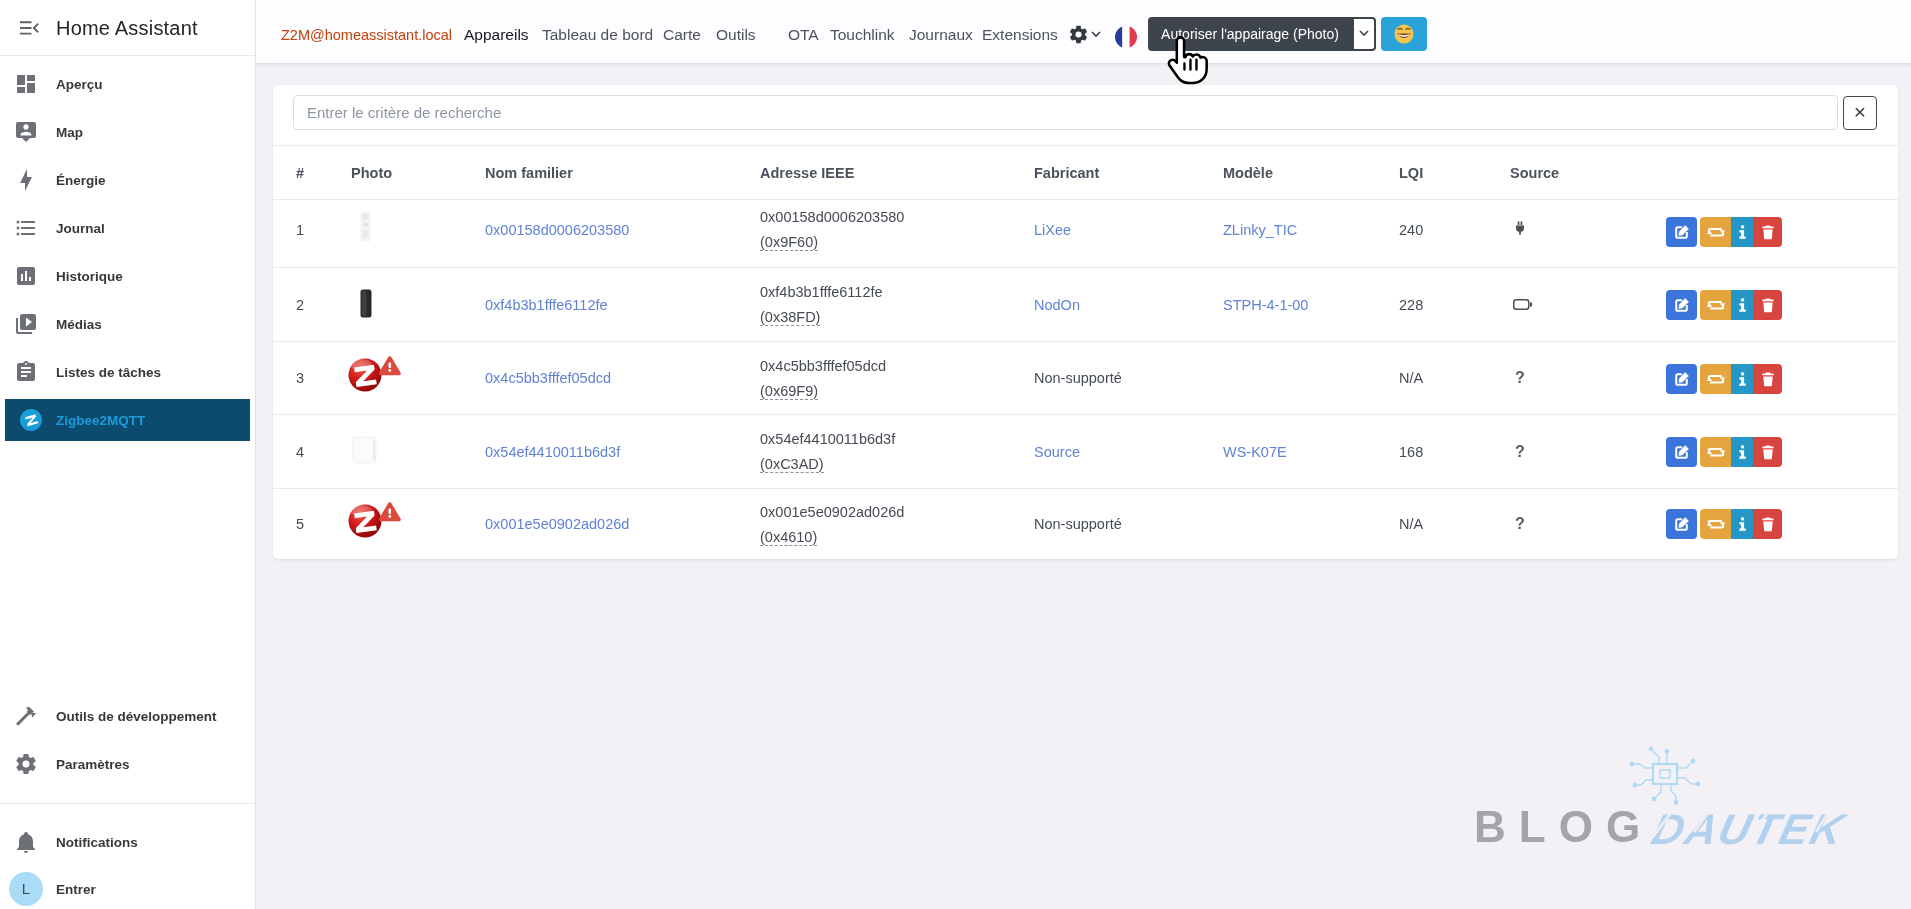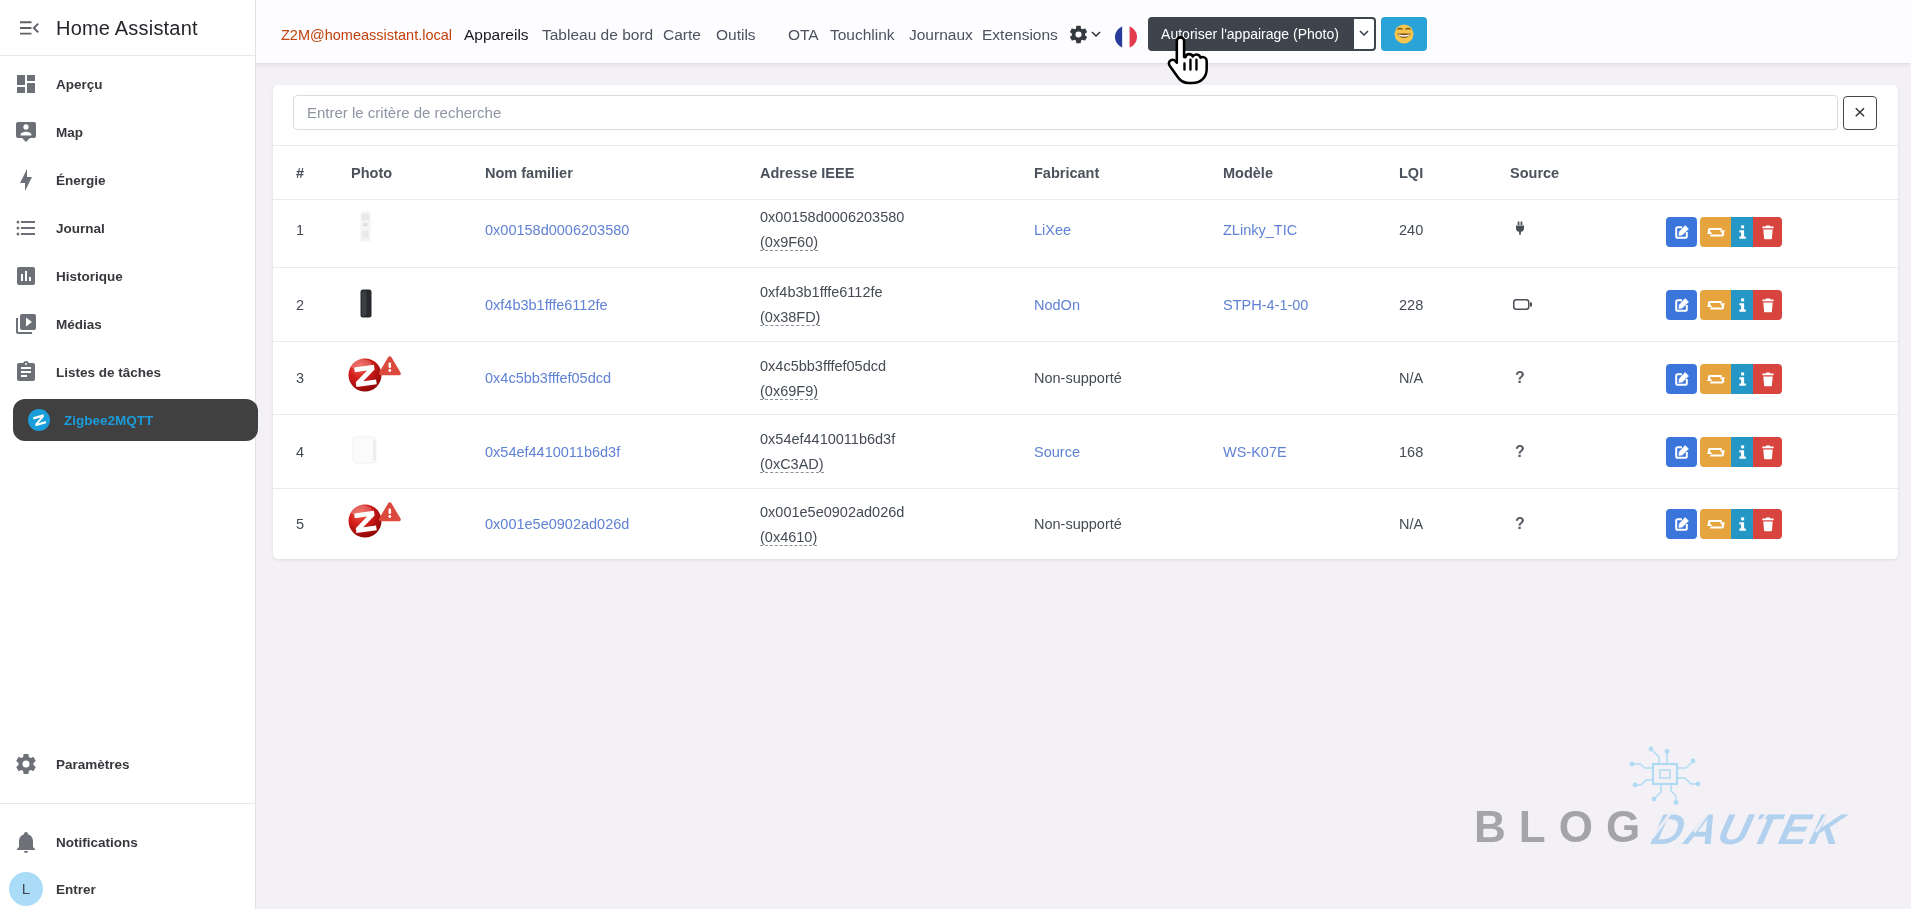--- a/index.html
+++ b/index.html
@@ -7,21 +7,21 @@
 .abs { position:absolute; }
 
 
 #sidebar { position:absolute; left:0; top:0; width:256px; height:909px; background:#fff; border-right:1px solid #e2e0e4; z-index:5; }
 #sbheader { position:absolute; left:0; top:0; width:255px; height:56px; border-bottom:1px solid #eae8ec; }
 #sbheader .title { position:absolute; left:56px; top:17px; font-size:20px; color:#24262b; letter-spacing:0.2px; }
 .sbicon { position:absolute; left:14px; width:24px; height:24px; color:#6d7076; }
 .mi { position:absolute; left:0; width:256px; height:48px; }
 .mi .txt { position:absolute; left:56px; top:50%; transform:translateY(-50%); font-size:13.5px; font-weight:700; color:#36383c; }
 .mi .sbicon { top:12px; }
-.mi.active { left:13px; width:245px; height:42px; border-radius:12px; background:#404040; }
+.mi.active { left:5px; width:245px; height:42px; border-radius:0; background:#0c4a6e; }
 .mi.active .sbicon { top:9px; }
 .mi.active .txt { left:51px; color:#1b9cda; }
 #sbdivider { position:absolute; left:0; top:803px; width:255px; border-top:1px solid #eae8ec; }
 .avatar { position:absolute; left:9px; top:7px; width:34px; height:34px; border-radius:50%; background:#aadcf7; color:#40494f; font-size:15px; text-align:center; line-height:34px; }
 
 
 #topbar { position:absolute; left:256px; top:0; width:1655px; height:63px; background:#fdfcfe; box-shadow:0 1px 4px rgba(120,115,130,0.22); z-index:3; }
 .nav-brand { position:absolute; top:27px; font-size:14.5px; color:#c2410c; }
 .nav-link { position:absolute; top:26px; font-size:15.5px; color:#4c535e;text-align:right; }
 .nav-link.active { color:#16191d; }
@@ -147,20 +147,26 @@
     <div class="txt">Listes de tâches</div>
   </div>
   <div class="mi active" style="top:399px">
     <svg class="sbicon" viewBox="0 0 24 24" width="24" height="24">
       <circle cx="12" cy="12" r="11" fill="#1a9edb"></circle>
       <path d="M6.7 7.5 L17.1 7.5 L17.1 9.7 L10.2 14.3 L17.3 14.3 L17.3 16.5 L6.9 16.5 L6.9 14.3 L13.8 9.7 L6.7 9.7 Z" fill="#fff" transform="rotate(-16 12 12) scale(1.04)"></path>
     </svg>
     <div class="txt">Zigbee2MQTT</div>
   </div>
 
+  <div class="mi" style="top:692px">
+    <svg class="sbicon" viewBox="0 0 24 24" width="24" height="24">
+        <path fill="currentColor" d="M2,19.63L13.43,8.2L12.72,7.5L14.14,6.07L12,3.89C13.2,2.7 15.09,2.7 16.27,3.89L19.87,7.5L18.45,8.91H21.29L22,9.62L18.45,13.21L17.74,12.5V9.62L16.27,11.04L15.56,10.33L4.13,21.76L2,19.63Z"></path>
+      </svg>
+    <div class="txt">Outils de développement</div>
+  </div>
   <div class="mi" style="top:740px">
     <svg class="sbicon" viewBox="0 0 24 24" width="24" height="24">
         <path fill="currentColor" d="M12,15.5A3.5,3.5 0 0,1 8.5,12A3.5,3.5 0 0,1 12,8.5A3.5,3.5 0 0,1 15.5,12A3.5,3.5 0 0,1 12,15.5M19.43,12.97C19.47,12.65 19.5,12.33 19.5,12C19.5,11.67 19.47,11.34 19.43,11L21.54,9.37C21.73,9.22 21.78,8.95 21.66,8.73L19.66,5.27C19.54,5.05 19.27,4.96 19.05,5.05L16.56,6.05C16.04,5.66 15.5,5.32 14.87,5.07L14.5,2.42C14.46,2.18 14.25,2 14,2H10C9.75,2 9.54,2.18 9.5,2.42L9.13,5.07C8.5,5.32 7.96,5.66 7.44,6.05L4.95,5.05C4.73,4.96 4.46,5.05 4.34,5.27L2.34,8.73C2.21,8.95 2.27,9.22 2.46,9.37L4.57,11C4.53,11.34 4.5,11.67 4.5,12C4.5,12.33 4.53,12.65 4.57,12.97L2.46,14.63C2.27,14.78 2.21,15.05 2.34,15.27L4.34,18.73C4.46,18.95 4.73,19.03 4.95,18.95L7.44,17.94C7.96,18.34 8.5,18.68 9.13,18.93L9.5,21.58C9.54,21.82 9.75,22 10,22H14C14.25,22 14.46,21.82 14.5,21.58L14.87,18.93C15.5,18.67 16.04,18.34 16.56,17.94L19.05,18.95C19.27,19.03 19.54,18.95 19.66,18.73L21.66,15.27C21.78,15.05 21.73,14.78 21.54,14.63L19.43,12.97Z"></path>
       </svg>
     <div class="txt">Paramètres</div>
   </div>
   <div id="sbdivider"></div>
   <div class="mi" style="top:818px">
     <svg class="sbicon" viewBox="0 0 24 24" width="24" height="24">
         <path fill="currentColor" d="M21,19V20H3V19L5,17V11C5,7.9 7.03,5.17 10,4.29C10,4.19 10,4.1 10,4A2,2 0 0,1 12,2A2,2 0 0,1 14,4C14,4.1 14,4.19 14,4.29C16.97,5.17 19,7.9 19,11V17L21,19M14,21A2,2 0 0,1 12,23A2,2 0 0,1 10,21"></path>

